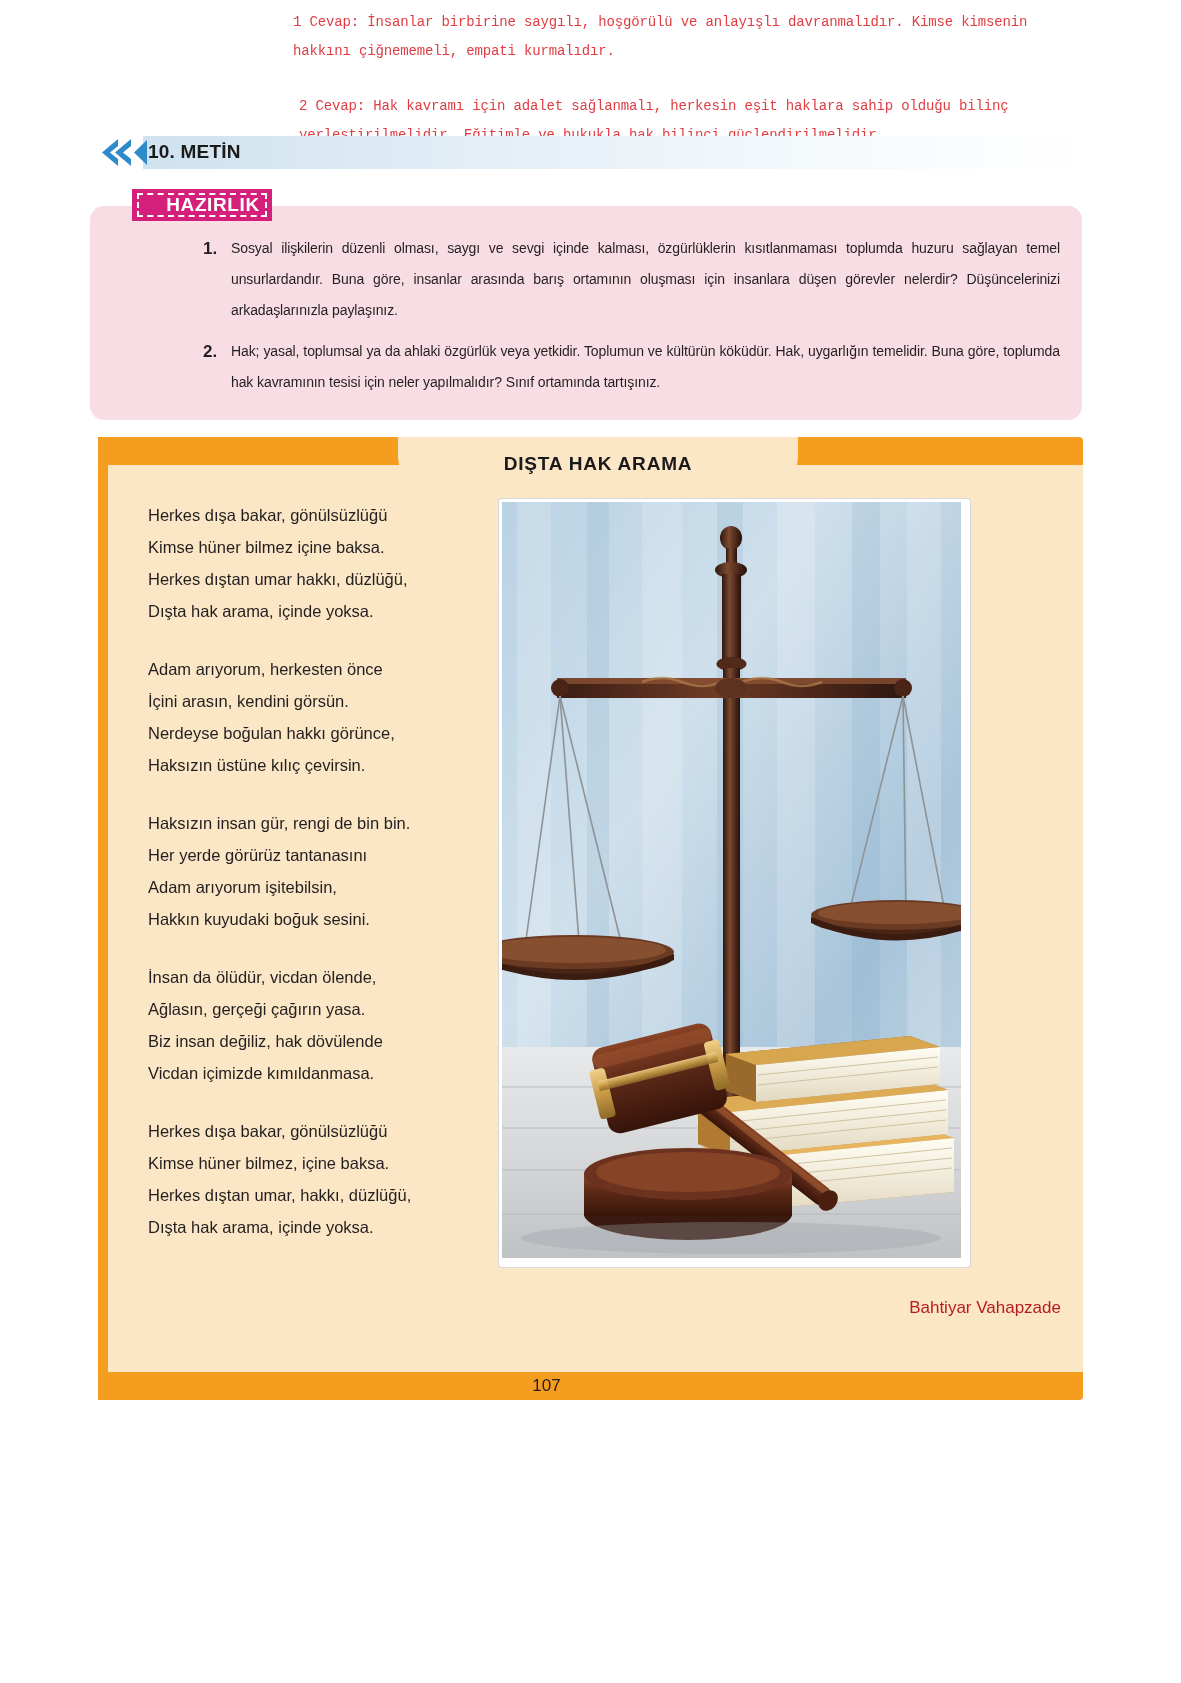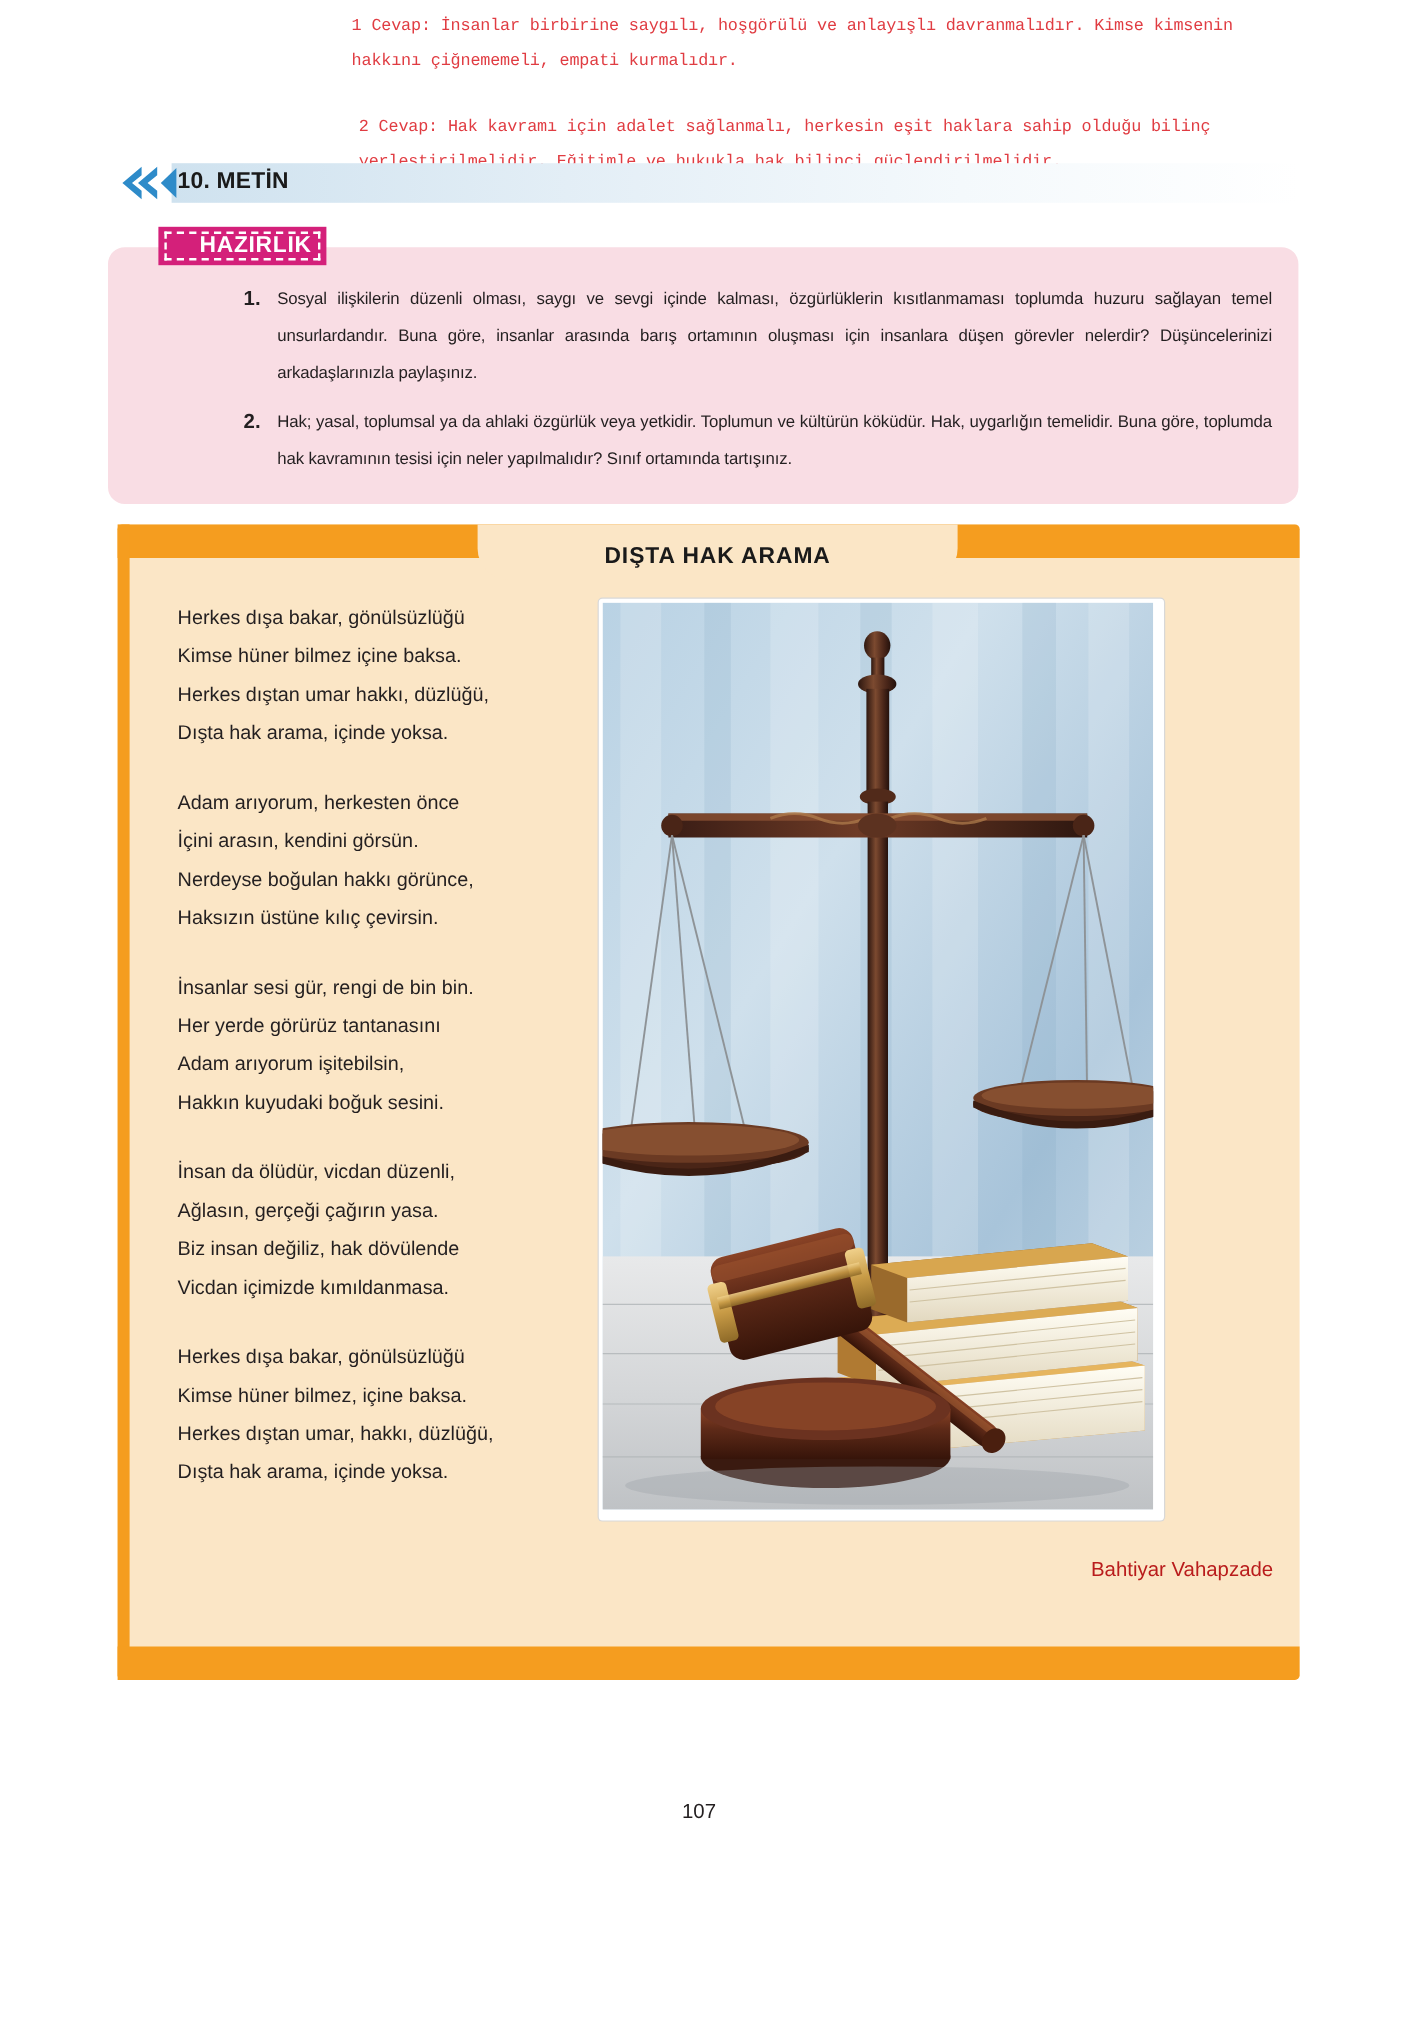--- a/index.html
+++ b/index.html
@@ -135,22 +135,22 @@
   .attrib .author{
     font-size:17px;font-weight:normal;color:#b91c1c;
   }
   .attrib .work{
     font-size:17px;font-weight:bold;font-style:italic;color:#1a1a1a;
     margin-top:14px;
   }
 
   
   .page-number{
-    position:absolute;left:0;top:1500px;width:1093px;
-    text-align:center;font-size:17px;color:#231f20;padding-left:36px;
+    position:absolute;left:0;top:1376px;width:1093px;
+    text-align:center;font-size:17px;color:#231f20;
   }
 </style>
 </head>
 <body>
 
 <div class="annotations">
   <div class="anno-line">1 Cevap: İnsanlar birbirine saygılı, hoşgörülü ve anlayışlı davranmalıdır. Kimse kimsenin hakkını çiğnememeli, empati kurmalıdır.</div>
   <div class="anno-line anno-block-2">2 Cevap: Hak kavramı için adalet sağlanmalı, herkesin eşit haklara sahip olduğu bilinç yerleştirilmelidir. Eğitimle ve hukukla hak bilinci güçlendirilmelidir.</div>
 </div>
 
@@ -200,27 +200,27 @@
       <div class="verse">Herkes dıştan umar hakkı, düzlüğü,</div>
       <div class="verse">Dışta hak arama, içinde yoksa.</div>
     </div>
     <div class="stanza">
       <div class="verse">Adam arıyorum, herkesten önce</div>
       <div class="verse">İçini arasın, kendini görsün.</div>
       <div class="verse">Nerdeyse boğulan hakkı görünce,</div>
       <div class="verse">Haksızın üstüne kılıç çevirsin.</div>
     </div>
     <div class="stanza">
-      <div class="verse">İnsanlar sesi gür, rengi de bin bin.</div>
+      <div class="verse">Haksızın insan gür, rengi de bin bin.</div>
       <div class="verse">Her yerde görürüz tantanasını</div>
       <div class="verse">Adam arıyorum işitebilsin,</div>
       <div class="verse">Hakkın kuyudaki boğuk sesini.</div>
     </div>
     <div class="stanza">
-      <div class="verse">İnsan da ölüdür, vicdan düzenli,</div>
+      <div class="verse">İnsan da ölüdür, vicdan ölende,</div>
       <div class="verse">Ağlasın, gerçeği çağırın yasa.</div>
       <div class="verse">Biz insan değiliz, hak dövülende</div>
       <div class="verse">Vicdan içimizde kımıldanmasa.</div>
     </div>
     <div class="stanza">
       <div class="verse">Herkes dışa bakar, gönülsüzlüğü</div>
       <div class="verse">Kimse hüner bilmez, içine baksa.</div>
       <div class="verse">Herkes dıştan umar, hakkı, düzlüğü,</div>
       <div class="verse">Dışta hak arama, içinde yoksa.</div>
     </div>

